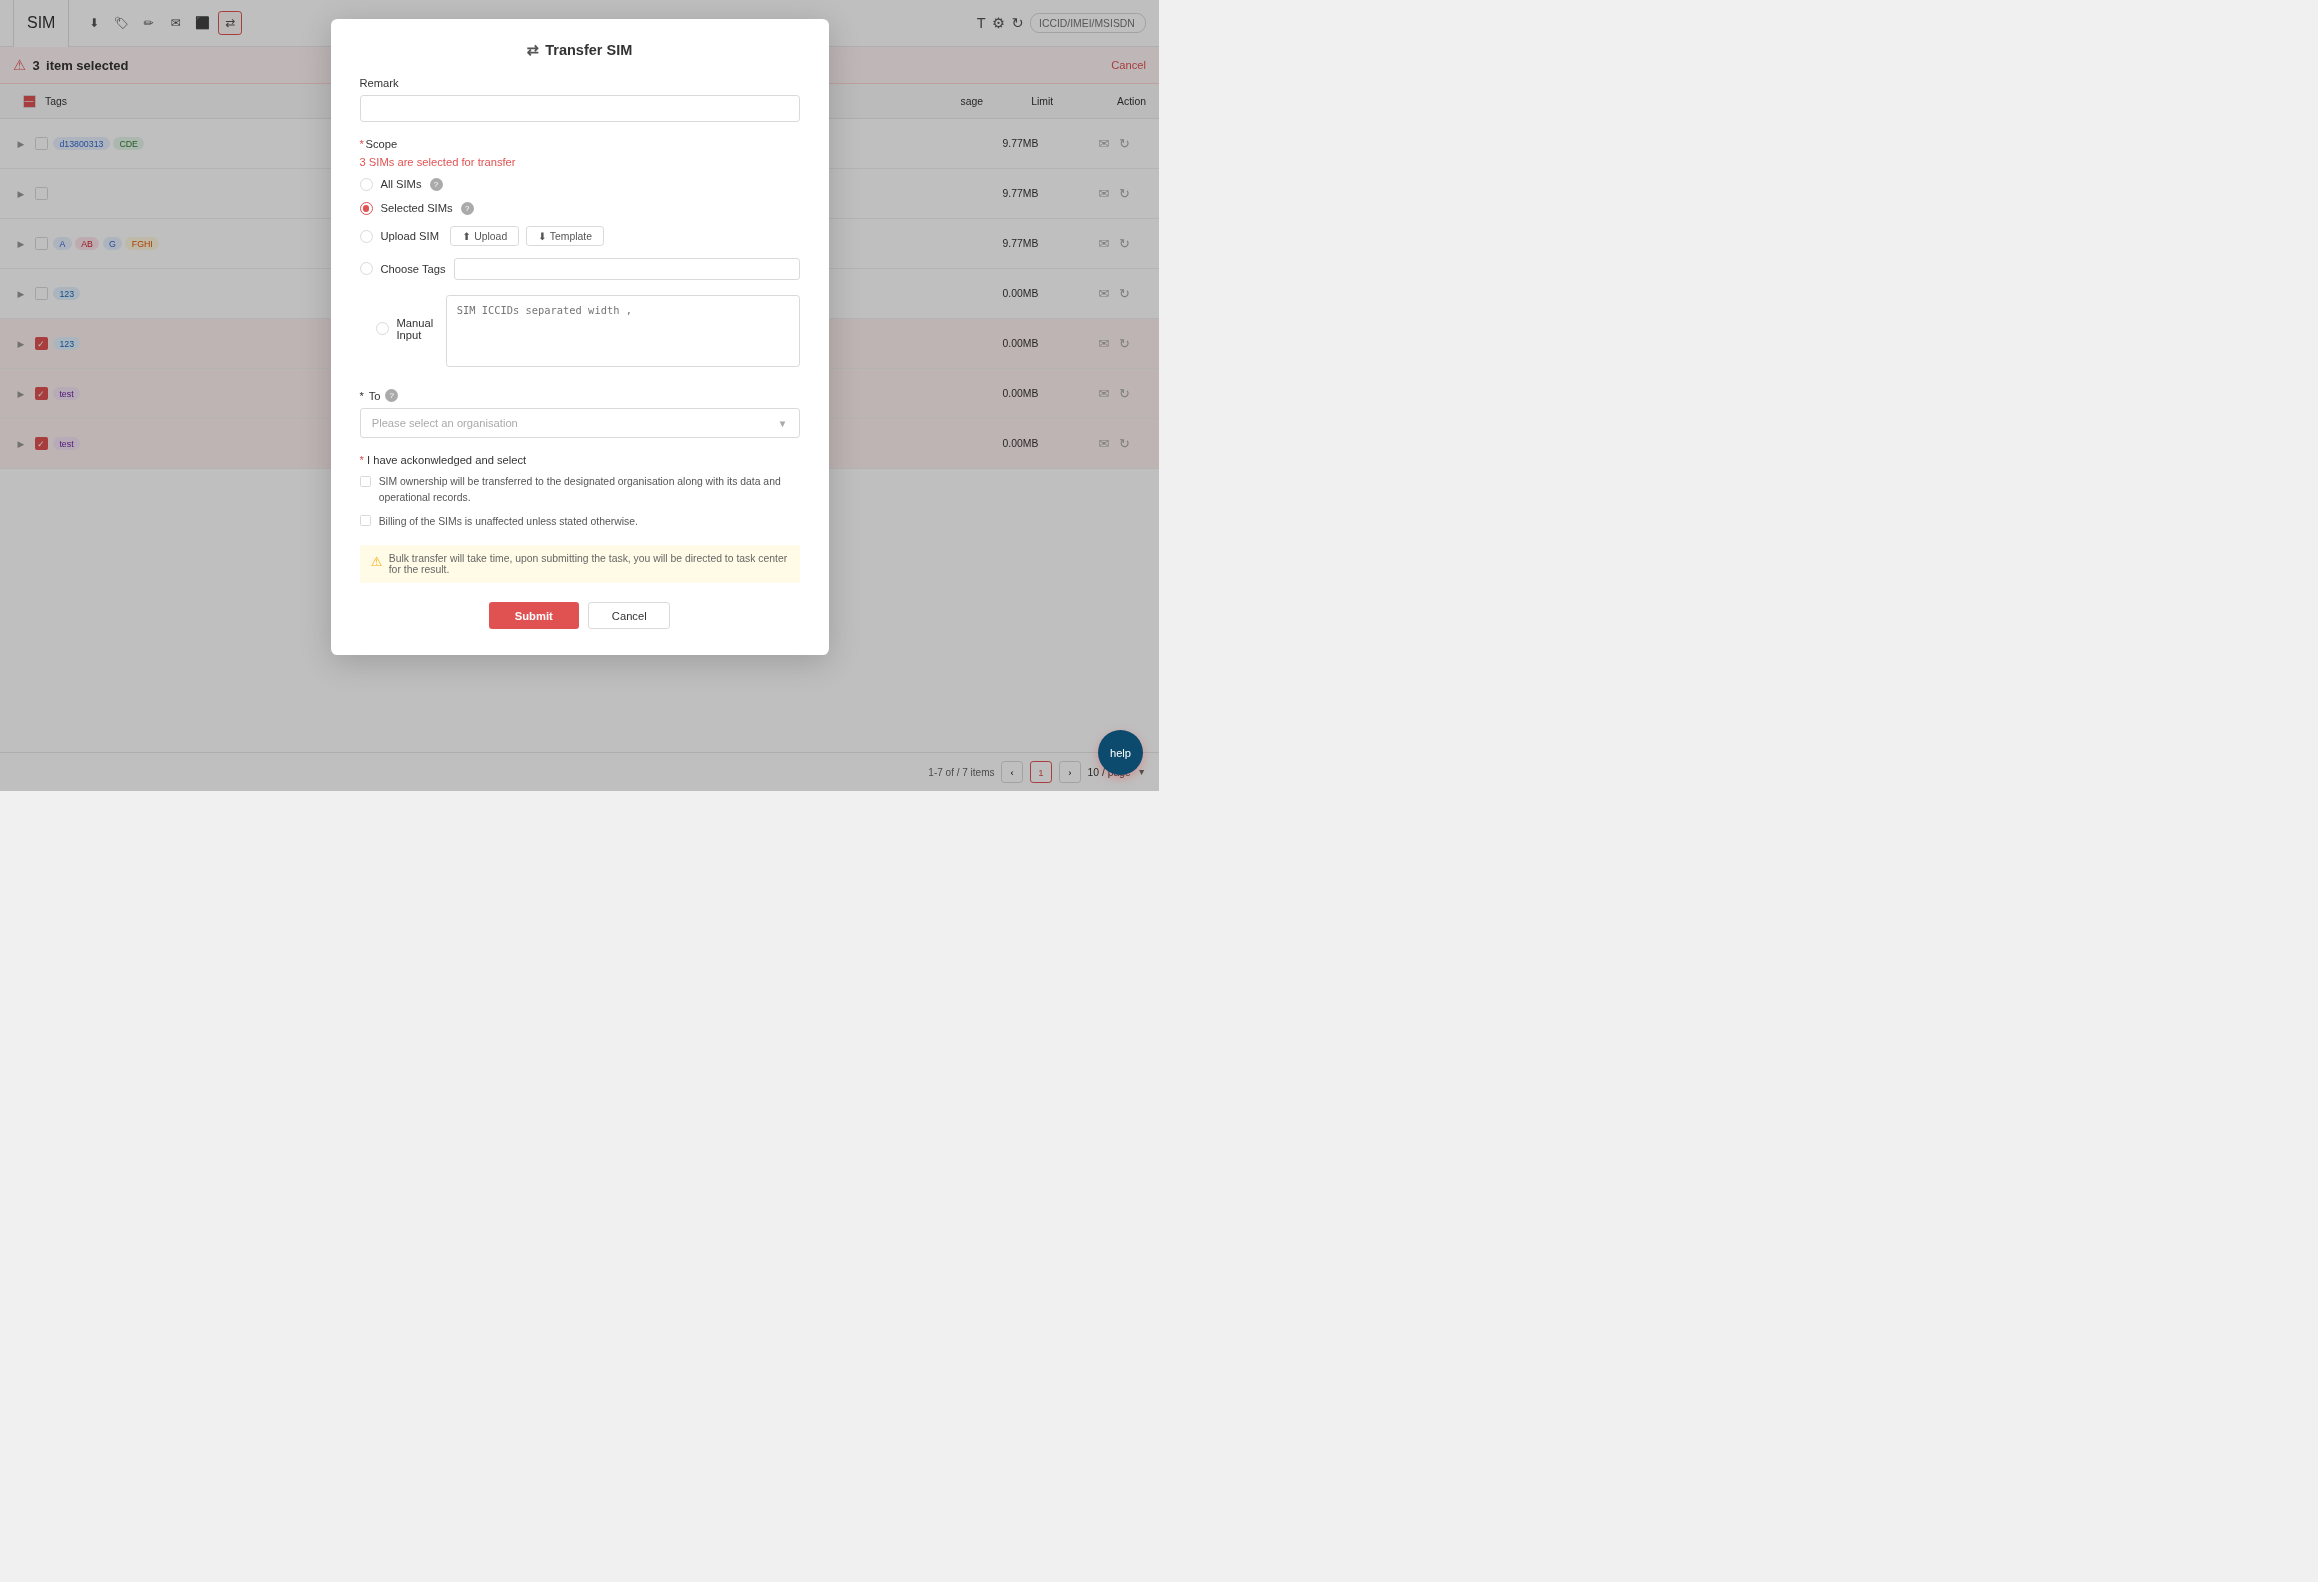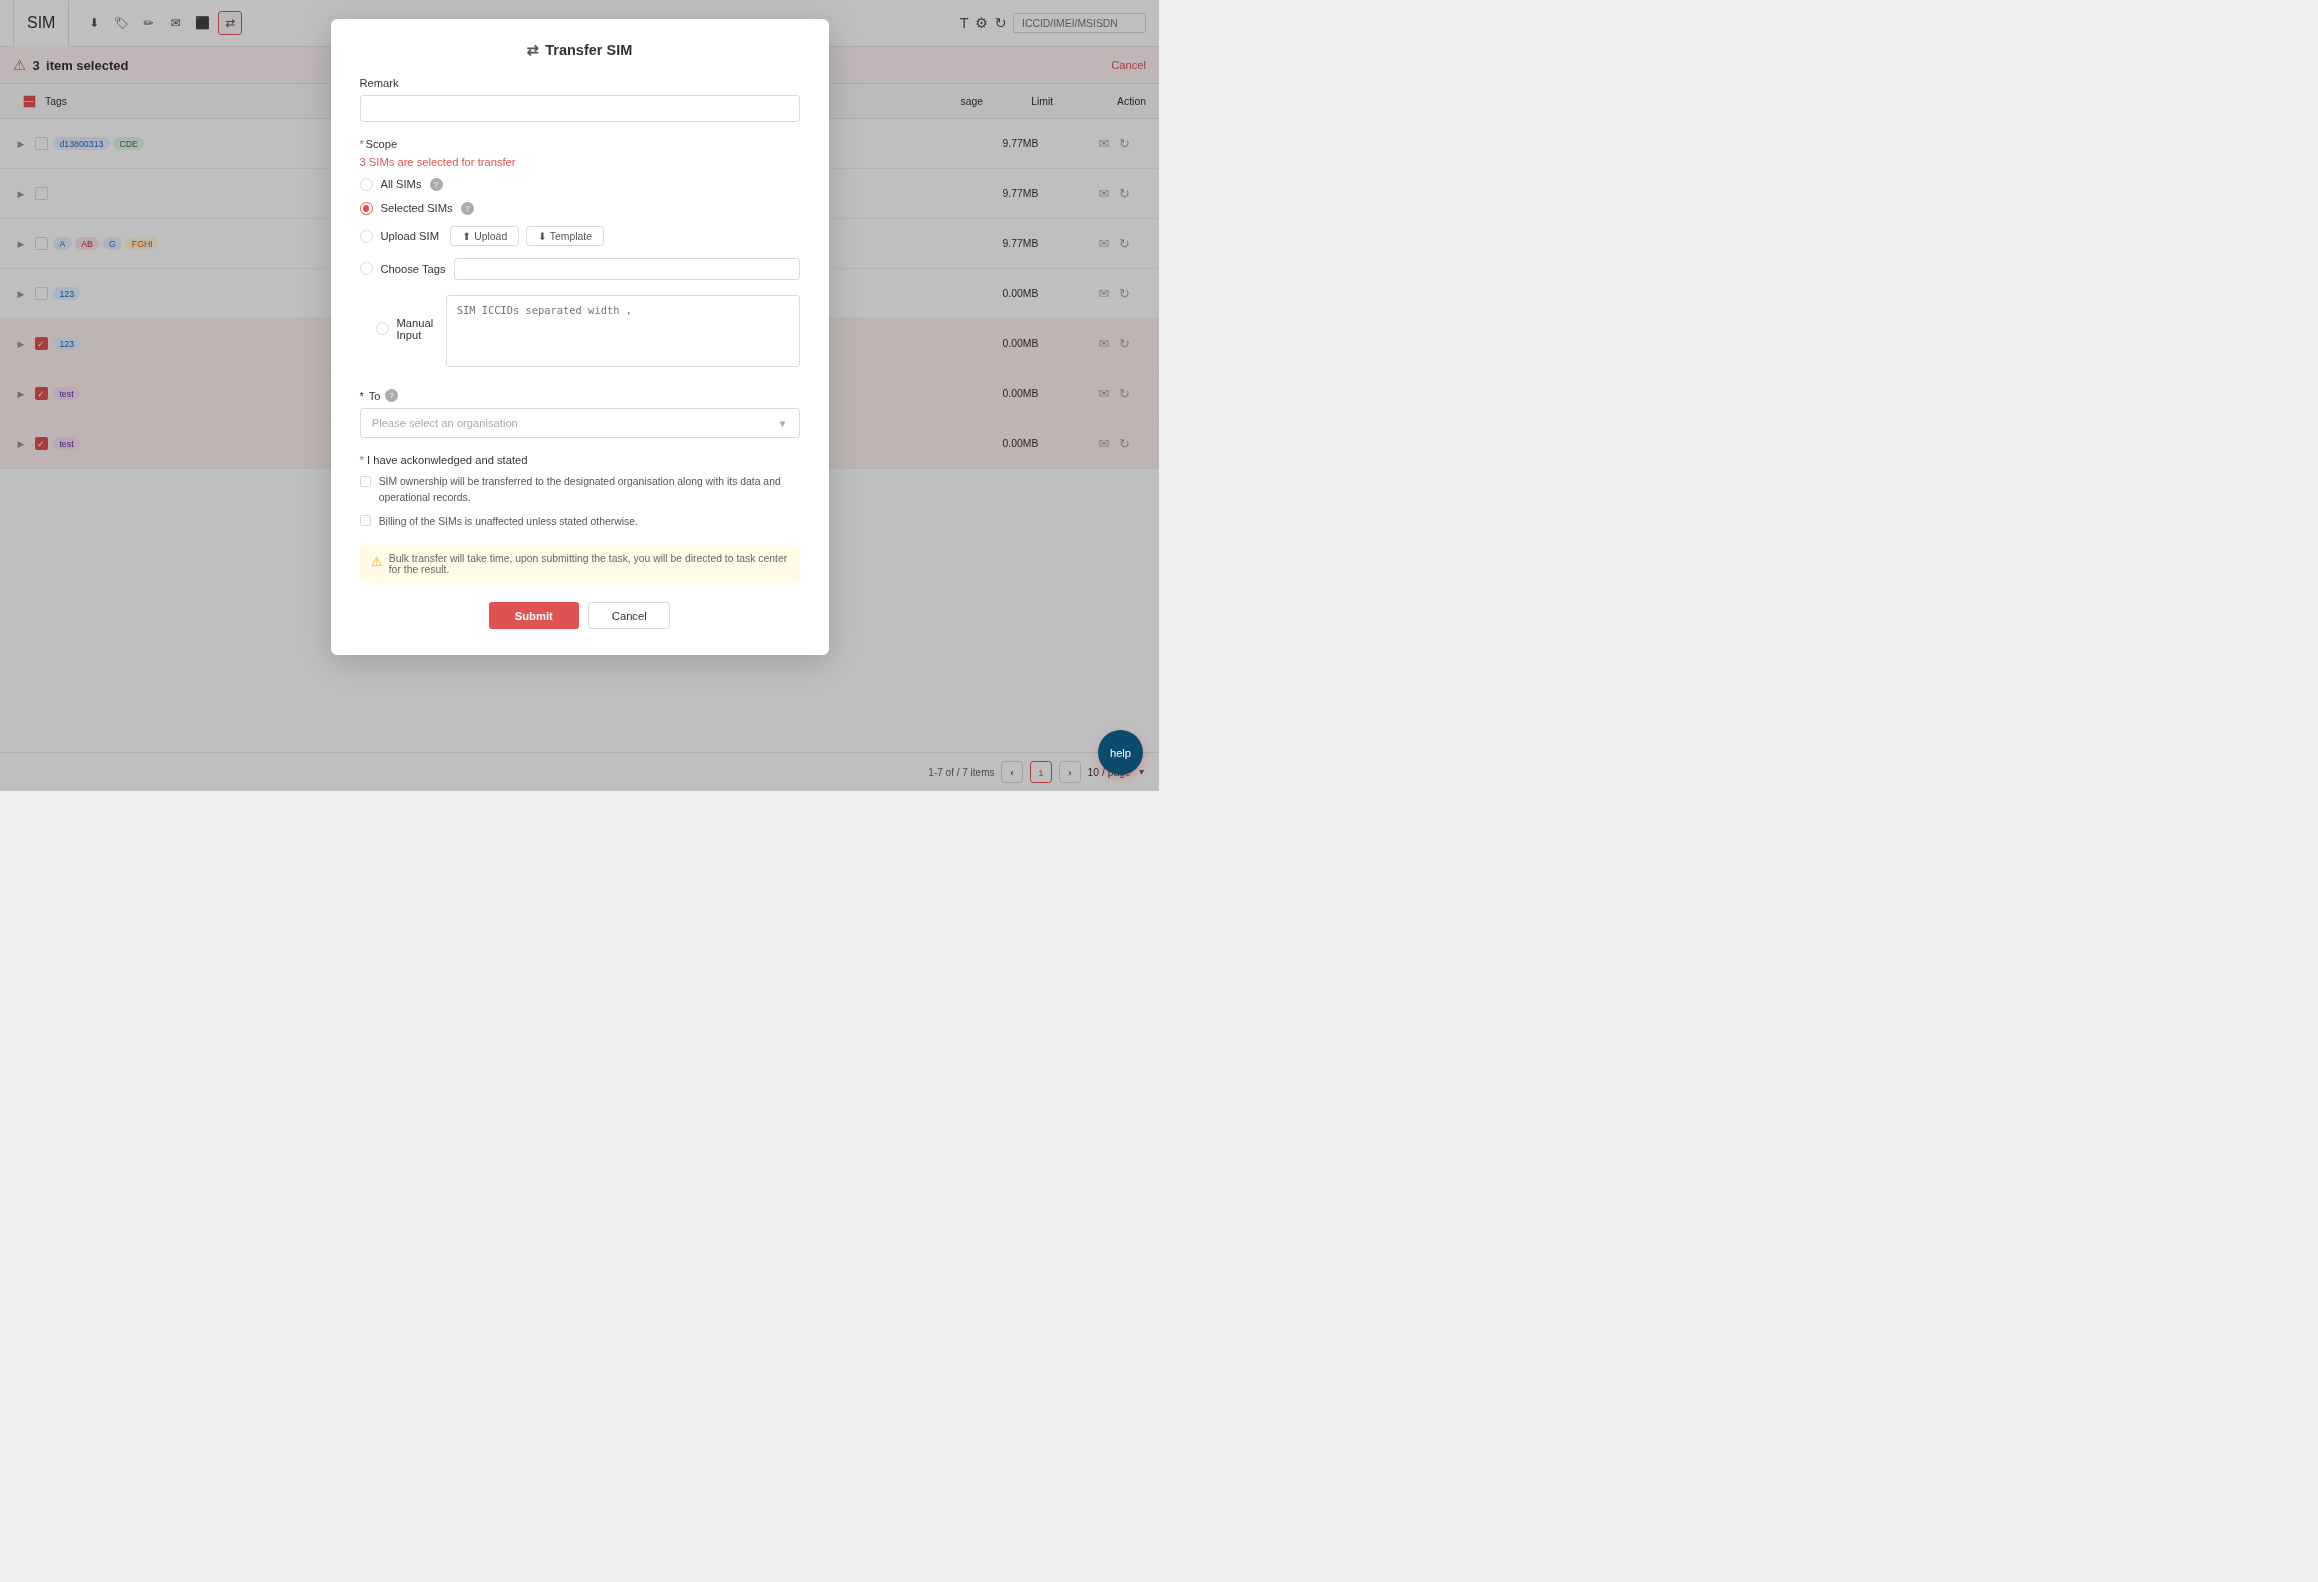--- a/index.html
+++ b/index.html
@@ -28,22 +28,22 @@
       width: 24px; height: 24px; display: flex; align-items: center; justify-content: center;
       border-radius: 3.2px; cursor: pointer; font-size: 12px; color: #555;
     }
     .toolbar-icon.highlighted {
       border: 1.6px solid #e05252; background: rgba(224,82,82,0.05);
     }
     .right-icons {
       margin-left: auto; display: flex; align-items: center; gap: 6.4px;
     }
     .search-box {
-      border: 0.8px solid #d9d9d9; border-radius: 2px; padding: 3.2px 8px;
-      font-size: 10.4px; color: #999; width: 133px;
+      border: 0.8px solid #d9d9d9; border-radius: 9px; padding: 3.2px 8px;
+      font-size: 10.4px; color: #999; width: 116px;
     }
 
     
     .selected-bar {
       position: absolute; top: 47px; left: 0; right: 0; height: 37px;
       background: #fff5f5; border-bottom: 0.8px solid #ffd6d6;
       display: flex; align-items: center; padding: 0 13px; gap: 6.4px;
     }
     .selected-dot { color: #e05252; font-size: 14.5px; }
     .selected-text { font-size: 13px; font-weight: 600; color: #333; }
@@ -476,21 +476,21 @@
     </div>
     <div class="org-select">
       <span>Please select an organisation</span>
       <span class="org-select-arrow">▼</span>
     </div>
   </div>
 
   <div class="agree-section">
     <div class="agree-title">
       <span class="required">*</span>
-      <span>I have ackonwledged and stated</span>
+      <span>I have ackonwledged and select</span>
     </div>
     <div class="agree-item">
       <div class="agree-checkbox"></div>
       <span class="agree-text">SIM ownership will be transferred to the designated organisation along with its data and operational records.</span>
     </div>
     <div class="agree-item">
       <div class="agree-checkbox"></div>
       <span class="agree-text">Billing of the SIMs is unaffected unless stated otherwise.</span>
     </div>
   </div>

